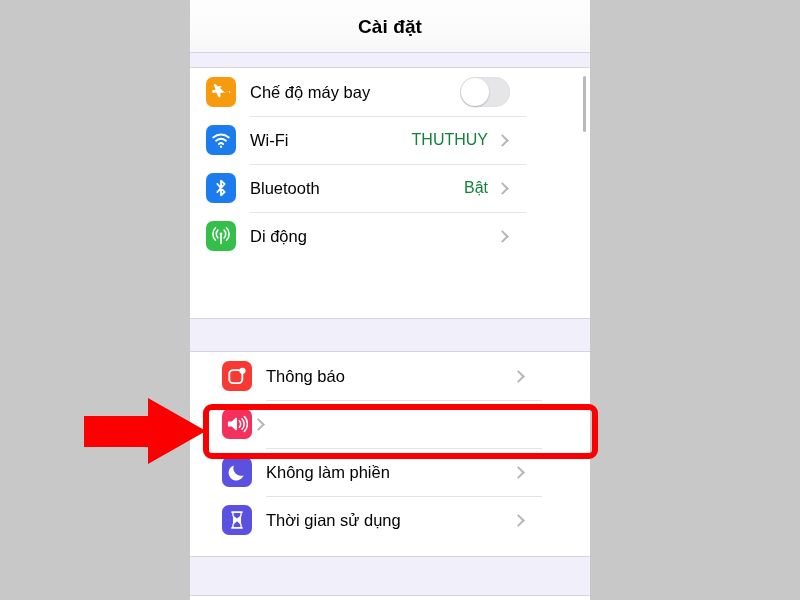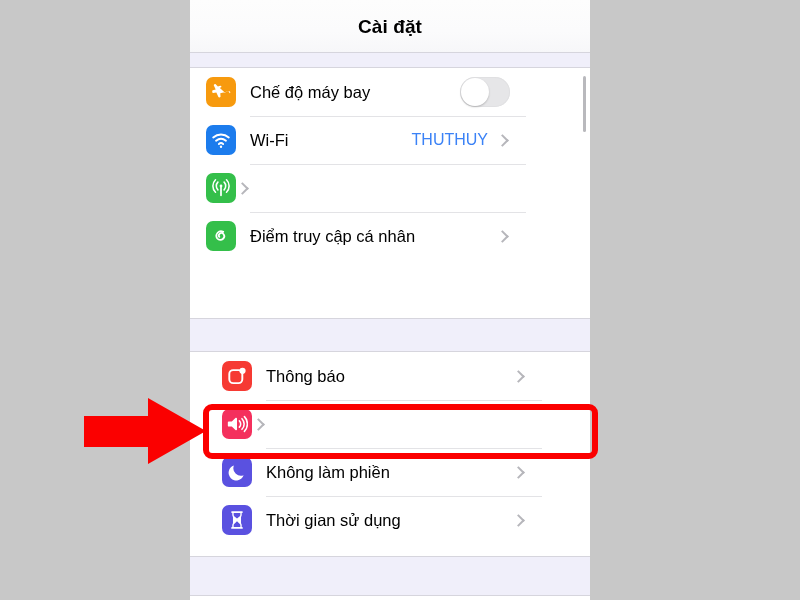--- a/index.html
+++ b/index.html
@@ -109,21 +109,21 @@
   .row-label {
     margin-left: 14px;
     font-size: 16.5px;
     color: #000000;
     flex: 1 1 auto;
     white-space: nowrap;
   }
 
   .row-value {
     font-size: 16px;
-    color: #3b82f6;
+    color: #15803d;
     margin-right: 8px;
     white-space: nowrap;
   }
 
   .chevron {
     width: 14px;
     height: 14px;
     margin-right: 16px;
     flex: 0 0 14px;
     position: relative;
@@ -225,44 +225,46 @@
           <path d="M6.6 12.8c3.3-2.8 7.5-2.8 10.8 0"></path>
           <path d="M9.7 16.4c1.5-1.3 3.1-1.3 4.6 0"></path>
           <circle cx="12" cy="19.4" r="1.3" fill="#ffffff" stroke="none"></circle>
         </svg>
       </div>
       <div class="row-label">Wi-Fi</div>
       <div class="row-value">THUTHUY</div>
       <div class="chevron"></div>
     </div>
 
+    <div class="row">
+      <div class="row-icon" style="background:#1c7ced;">
+        <svg width="22" height="22" viewBox="0 0 24 24" fill="none" stroke="#ffffff" stroke-width="2" stroke-linejoin="round" stroke-linecap="round" aria-hidden="true">
+          <path d="M8 7.6L16 16.4 12 20V4l4 3.6L8 16.4"></path>
+        </svg>
+      </div>
+      <div class="row-label">Bluetooth</div>
+      <div class="row-value">Bật</div>
+      <div class="chevron"></div>
+    </div>
 
     <div class="row">
       <div class="row-icon" style="background:#34bf4a;">
         <svg width="22" height="22" viewBox="0 0 24 24" fill="none" stroke="#ffffff" stroke-width="1.7" stroke-linecap="round" aria-hidden="true">
           <path d="M8.6 5.6a6 6 0 000 8.4"></path>
           <path d="M15.4 5.6a6 6 0 010 8.4"></path>
           <path d="M6 3a9.5 9.5 0 000 13.6"></path>
           <path d="M18 3a9.5 9.5 0 010 13.6"></path>
           <circle cx="12" cy="9.8" r="1.5" fill="#ffffff" stroke="none"></circle>
           <path d="M12 10.6V20" stroke-width="1.9"></path>
         </svg>
       </div>
-      <div class="chevron"></div>
-    </div>
-
-    <div class="row">
-      <div class="row-icon" style="background:#34bf4a;">
-        <svg width="22" height="22" viewBox="0 0 24 24" fill="none" stroke="#ffffff" stroke-width="1.9" stroke-linecap="round" aria-hidden="true">
-          <path d="M14.5 7.5a5 5 0 00-6.6 7.2c1.7 1.9 4.6 2 6.4.3 1.5-1.4 1.6-3.7.3-5.2-1.1-1.2-3-1.3-4.2-.2-1 .9-1 2.4-.2 3.4"></path>
-        </svg>
-      </div>
-      <div class="row-label">Điểm truy cập cá nhân</div>
-      <div class="chevron"></div>
-    </div>
+      <div class="row-label">Di động</div>
+      <div class="chevron"></div>
+    </div>
+
   </div>
 
   <div class="gap-band" id="gap-middle"></div>
 
   <div class="list-group" id="group-system">
 
     <div class="row">
       <div class="row-icon" style="background:#f63a33;">
         <svg width="22" height="22" viewBox="0 0 24 24" aria-hidden="true">
           <rect x="3.6" y="5.6" width="14.2" height="14.2" rx="4.2" fill="none" stroke="#ffffff" stroke-width="2.1"></rect>

